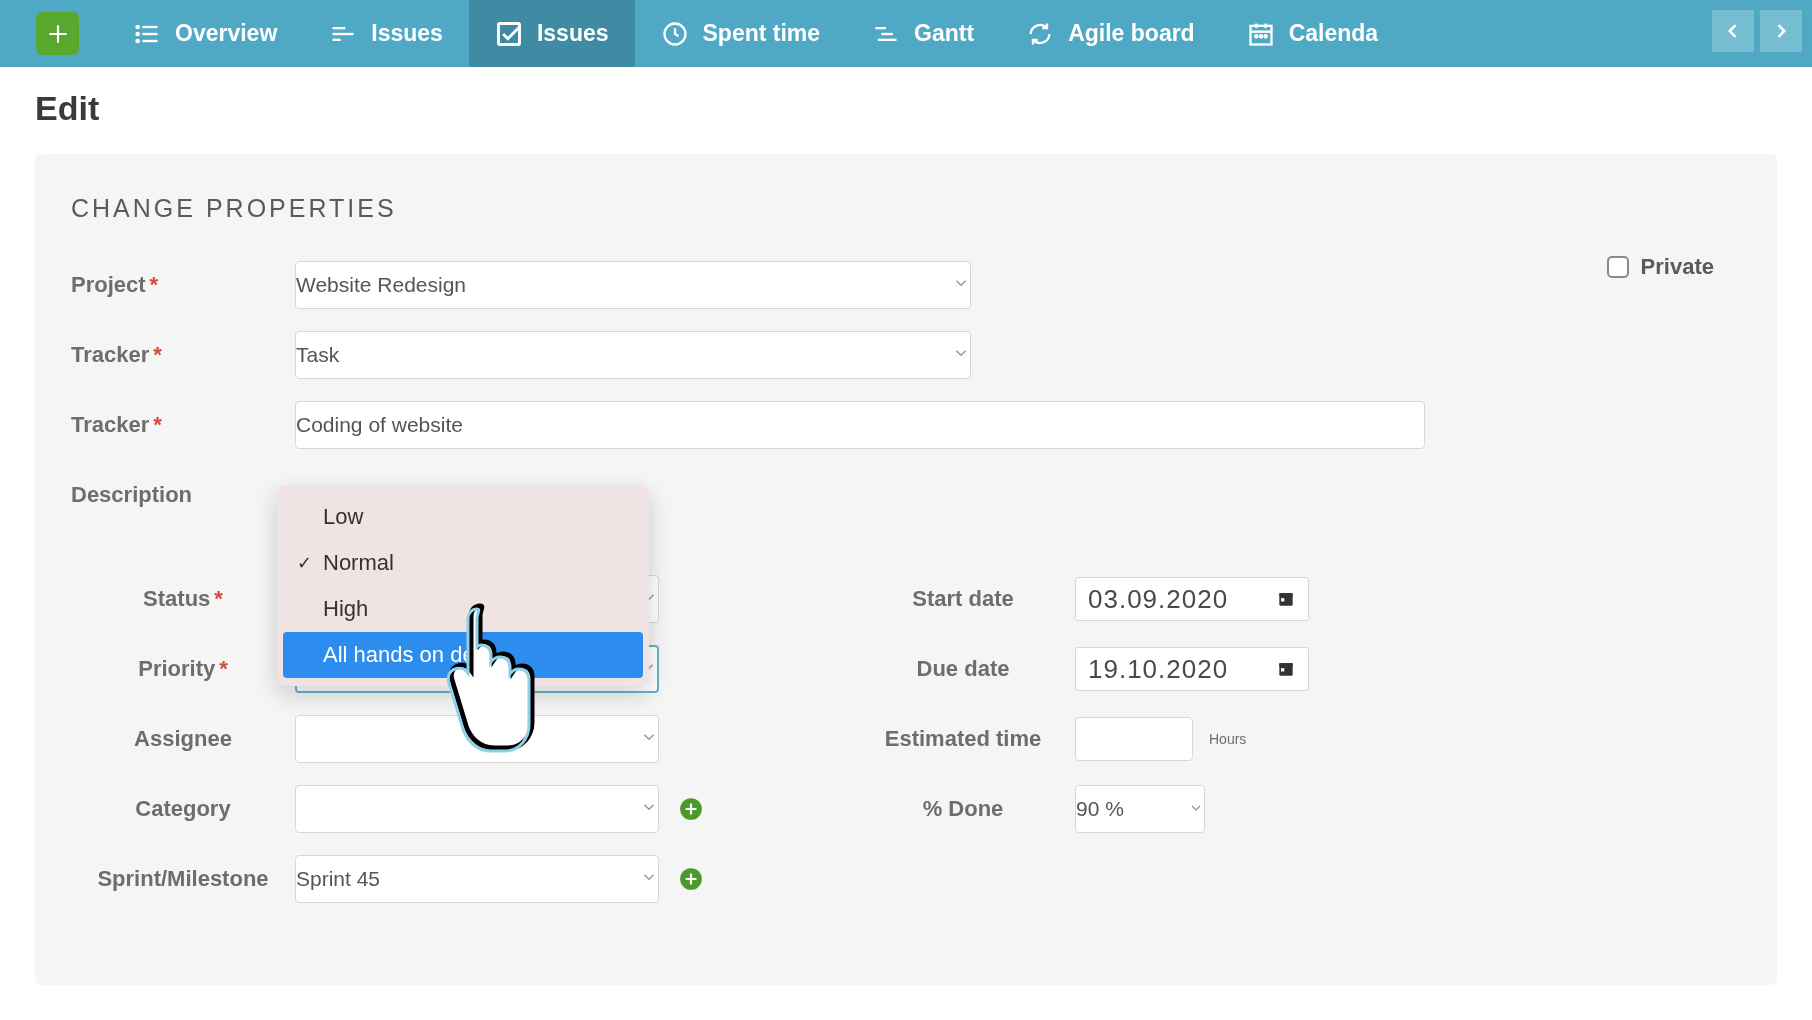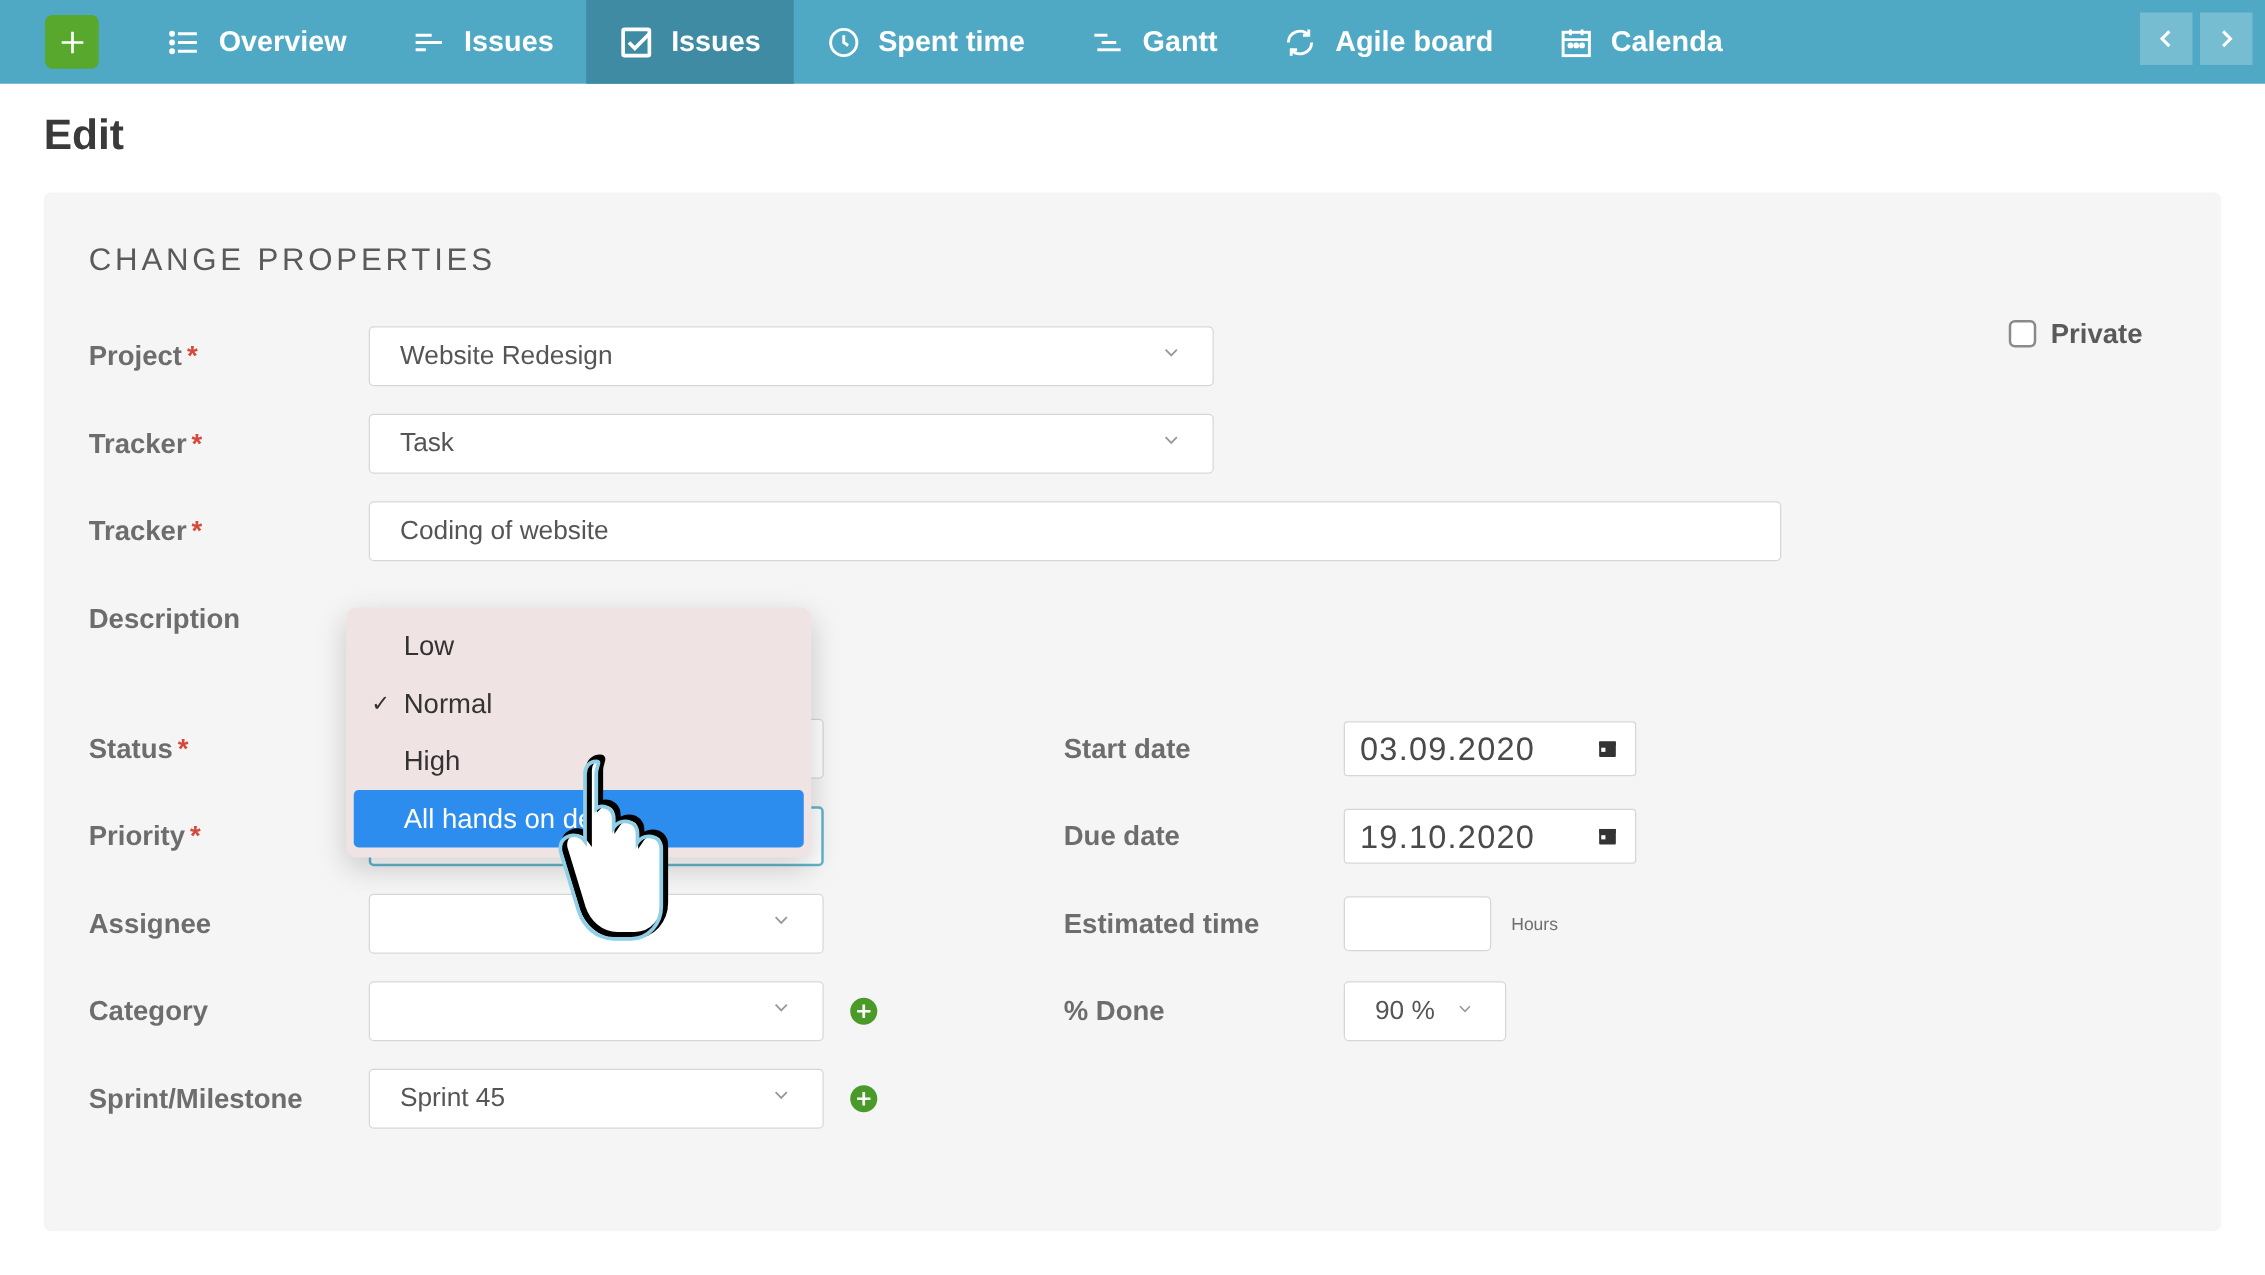--- a/index.html
+++ b/index.html
@@ -20,36 +20,36 @@
 .page { padding: 22px 35px 0 35px; }
 .page-title { font-size: 34px; font-weight: 700; color: #3a3a3a; margin-bottom: 26px; }
 
 .panel { background: #f5f5f5; border-radius: 6px; padding: 40px 36px 60px 36px; }
 .section-heading { font-size: 25px; font-weight: 400; color: #5a5a5a; letter-spacing: 3px; margin-bottom: 38px; }
 
 .row { display: flex; align-items: center; margin-bottom: 22px; min-height: 48px; }
 .row .lbl { width: 224px; font-size: 22px; font-weight: 700; color: #6d6d6d; }
 .req { color: #d6493a; margin-left: 4px; }
 
-.select, .text, .small-text { background: #fff; border: 1px solid #d7d7d7; border-radius: 4px; height: 48px; font-size: 21px; color: #555; padding: 0 24px; display: flex; align-items: center; position: relative; }
+.select, .text, .small-text { background: #fff; border: 1px solid #d7d7d7; border-radius: 4px; height: 48px; font-size: 21px; color: #555; padding: 0 0; display: flex; align-items: center; position: relative; }
 .select { justify-content: space-between; }
 .select .chev { color: #9a9a9a; }
 .text { width: 1130px; }
 .sel-md { width: 676px; }
 .sel-sm { width: 364px; }
 .sel-xs { width: 130px; justify-content: space-between; }
 
 .edit-link { color: #2b9db9; font-size: 22px; font-weight: 500; display: flex; align-items: center; gap: 10px; }
 .edit-link svg { width: 22px; height: 22px; }
 
 .cols { display: flex; gap: 80px; margin-top: 56px; position: relative; }
 .col { flex: 0 0 auto; }
 .col.left { width: 700px; }
 .col.right { width: 540px; }
-.col .row .lbl { width: 224px; }
+.col .row .lbl { width: 224px; text-align: center; }
 .col.right .row .lbl { width: 224px; }
 
 .date-box { width: 234px; height: 44px; background: #fff; border: 1px solid #d7d7d7; border-radius: 3px; display: flex; align-items: center; justify-content: space-between; padding: 0 12px; font-size: 26px; color: #4a4a4a; letter-spacing: 1px; }
 .date-box svg { width: 20px; height: 20px; }
 
 .small-text { width: 118px; height: 44px; }
 .suffix { font-size: 14px; color: #6d6d6d; margin-left: 16px; }
 
 .add-btn { width: 28px; height: 28px; margin-left: 18px; display: flex; align-items: center; justify-content: center; }
 .add-btn svg { width: 26px; height: 26px; }

